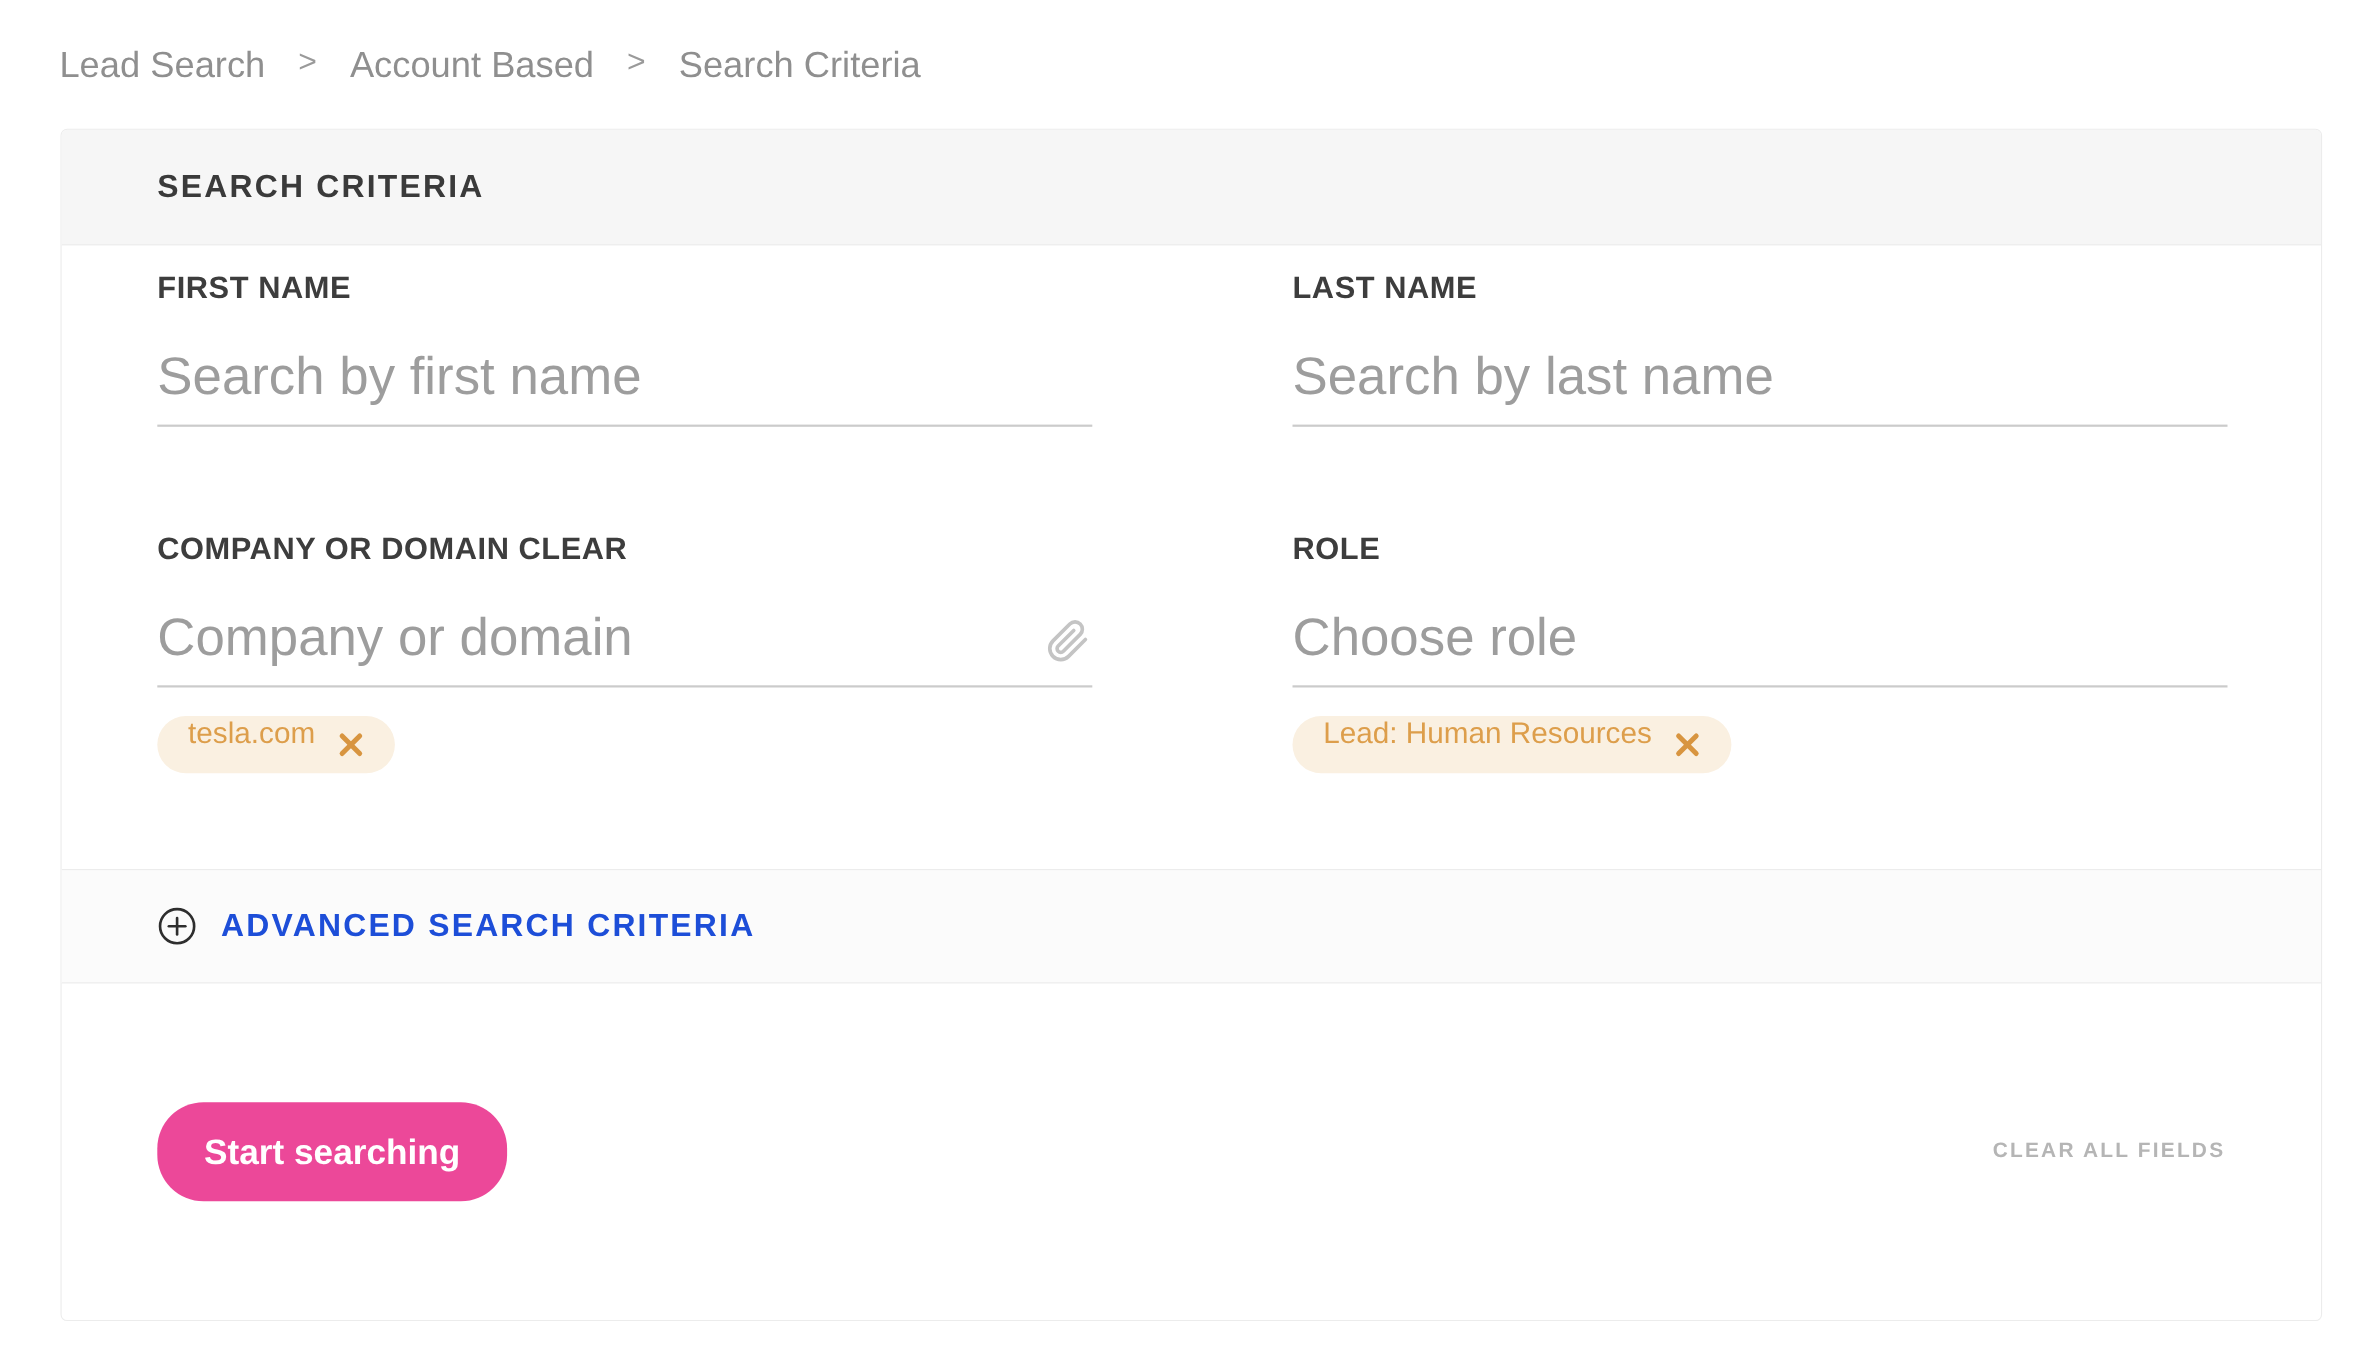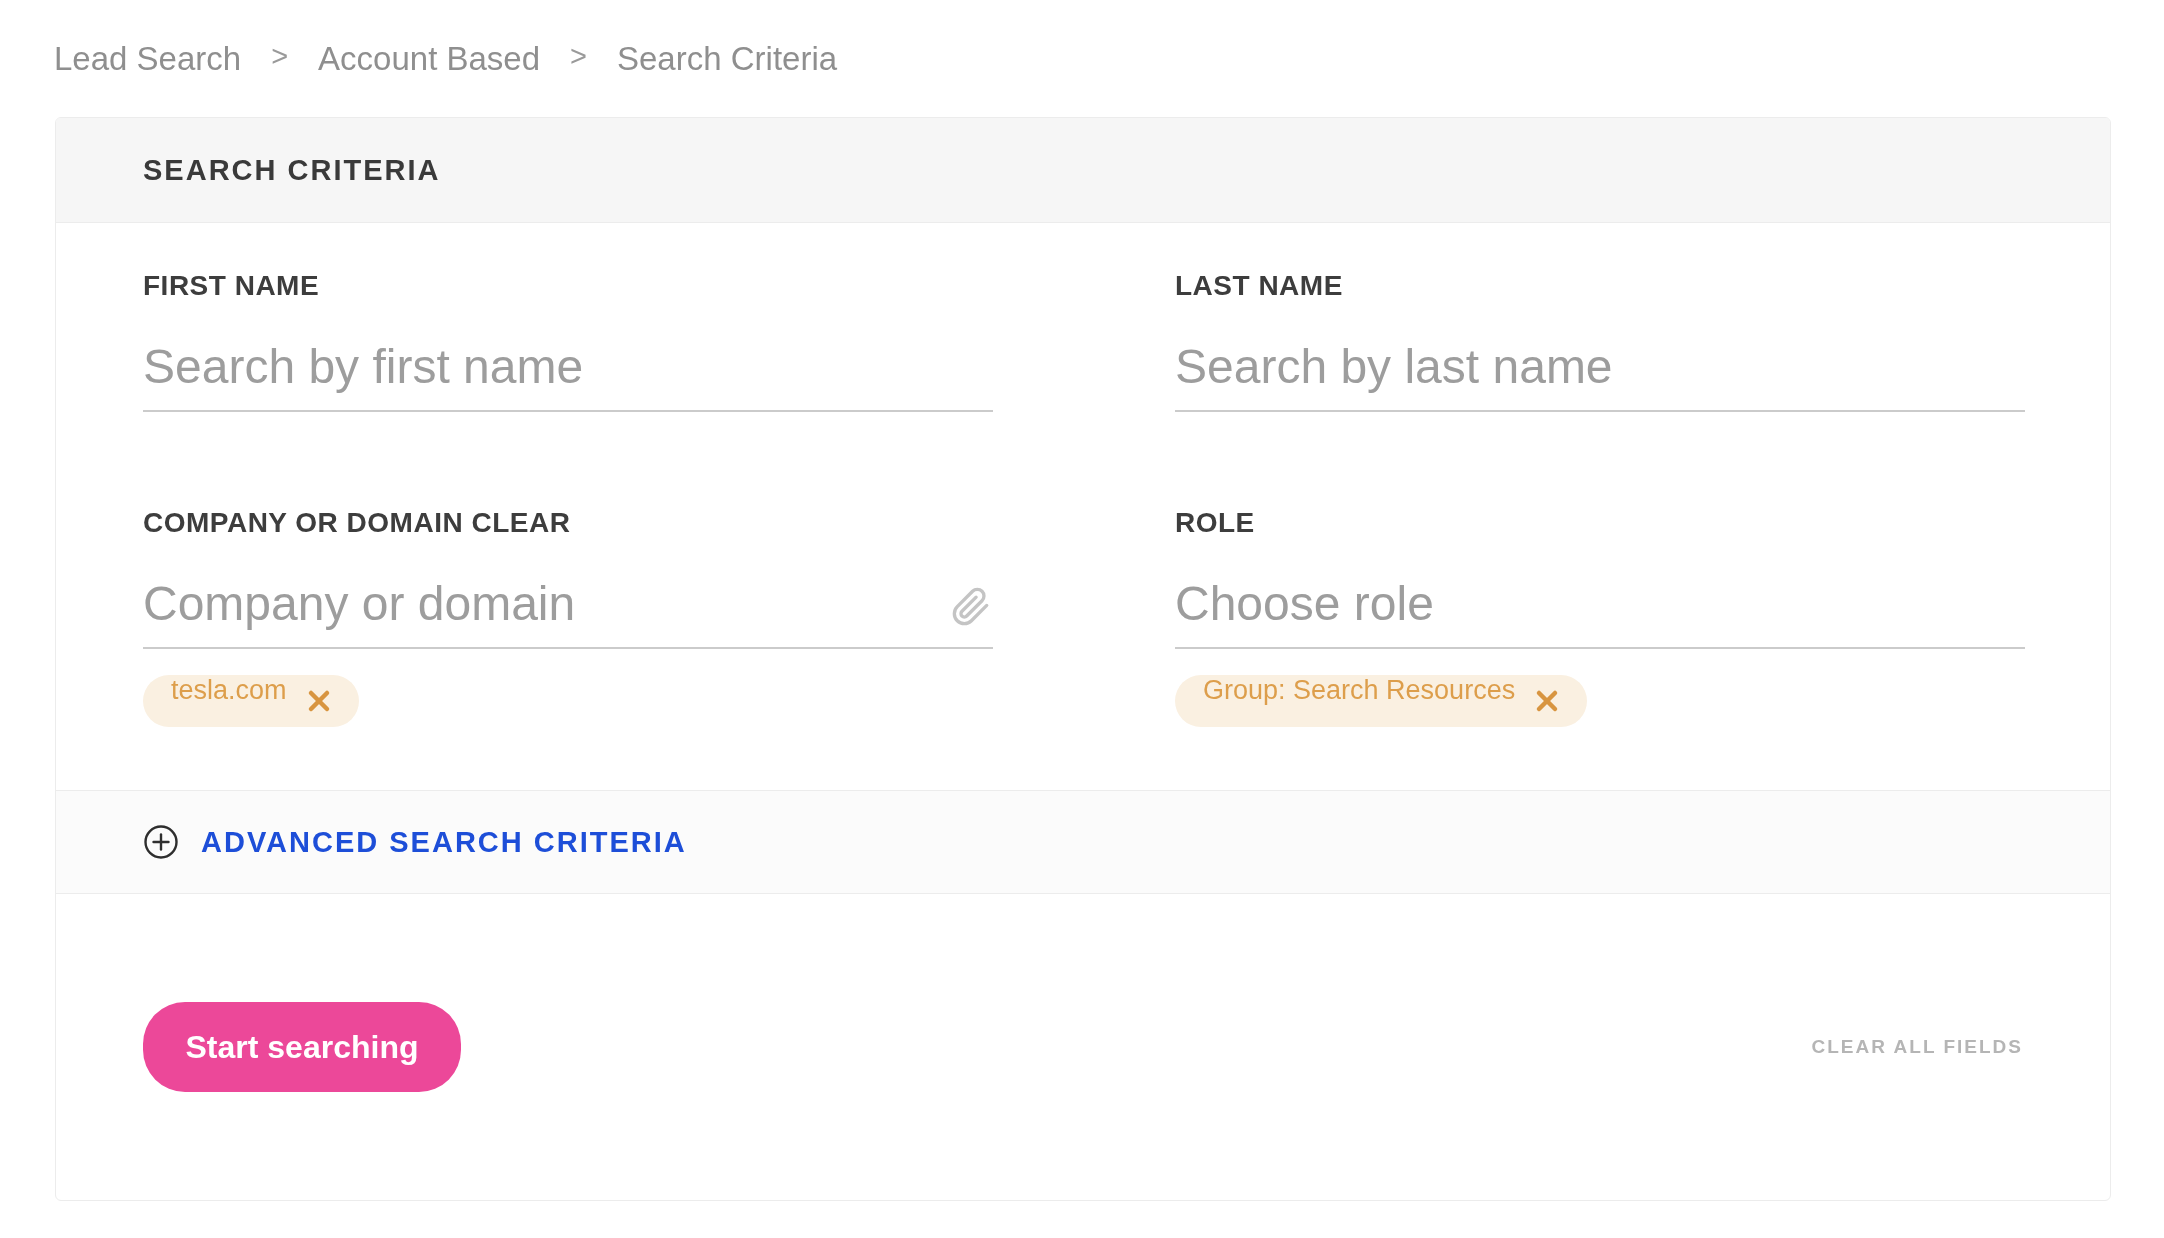--- a/index.html
+++ b/index.html
@@ -19,21 +19,21 @@
 
   .card-header { height:105px; flex:0 0 105px; background:#f6f6f6;
     border-bottom:1px solid #ececec; display:flex; align-items:center;
     padding:0 87px; }
   .card-header .title { font-size:29px; font-weight:700; letter-spacing:2px;
     color:#3a3a3a; }
 
   
   .form { flex:0 0 567px; padding:0 87px; }
   .grid { display:grid; grid-template-columns:850px 850px; column-gap:182px; }
-  .row1 { margin-top:48px; }
+  .row1 { margin-top:24px; }
   .row2 { margin-top:96px; }
   .field-label { font-size:28px; font-weight:700; letter-spacing:0.5px;
     color:#3d3d3d; line-height:30px; }
   .input-wrap { position:relative; margin-top:38px; }
   .text-input { width:100%; border:none; outline:none; background:transparent;
     font-family:"Liberation Sans", sans-serif; font-size:48px; line-height:44px;
     color:#3d3d3d; padding:0 0 16px 0; border-bottom:2px solid #cbcbcb; }
   .text-input::placeholder { color:#9d9d9d; opacity:1; }
   .input-icon { position:absolute; right:2px; bottom:22px; cursor:pointer; }
 
@@ -118,21 +118,21 @@
         </div>
       </div>
 
       <div class="field">
         <div class="field-label">ROLE</div>
         <div class="input-wrap">
           <input class="text-input" type="text" placeholder="Choose role" style="">
         </div>
         <div class="tag-row">
           <span class="tag">
-            <span>Group: Search Resources</span>
+            <span>Lead: Human Resources</span>
             <span class="tag-close">
               <svg width="24" height="24" viewBox="0 0 24 24" fill="none" stroke="#d89540" stroke-width="4.5" stroke-linecap="round">
                 <line x1="4" y1="4" x2="20" y2="20"></line>
                   <line x1="20" y1="4" x2="4" y2="20"></line>
               </svg>
             </span>
           </span>
         </div>
       </div>
     </div>

